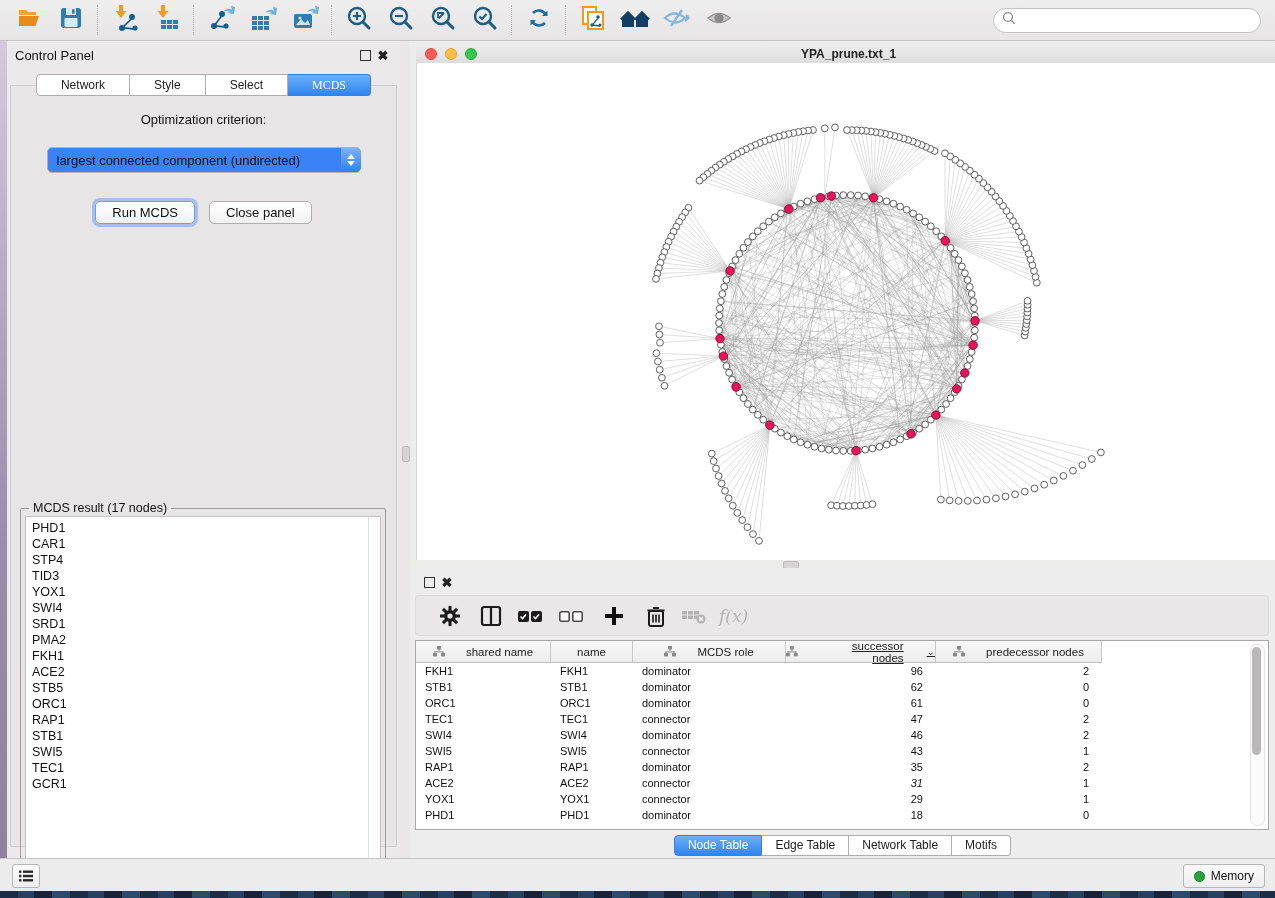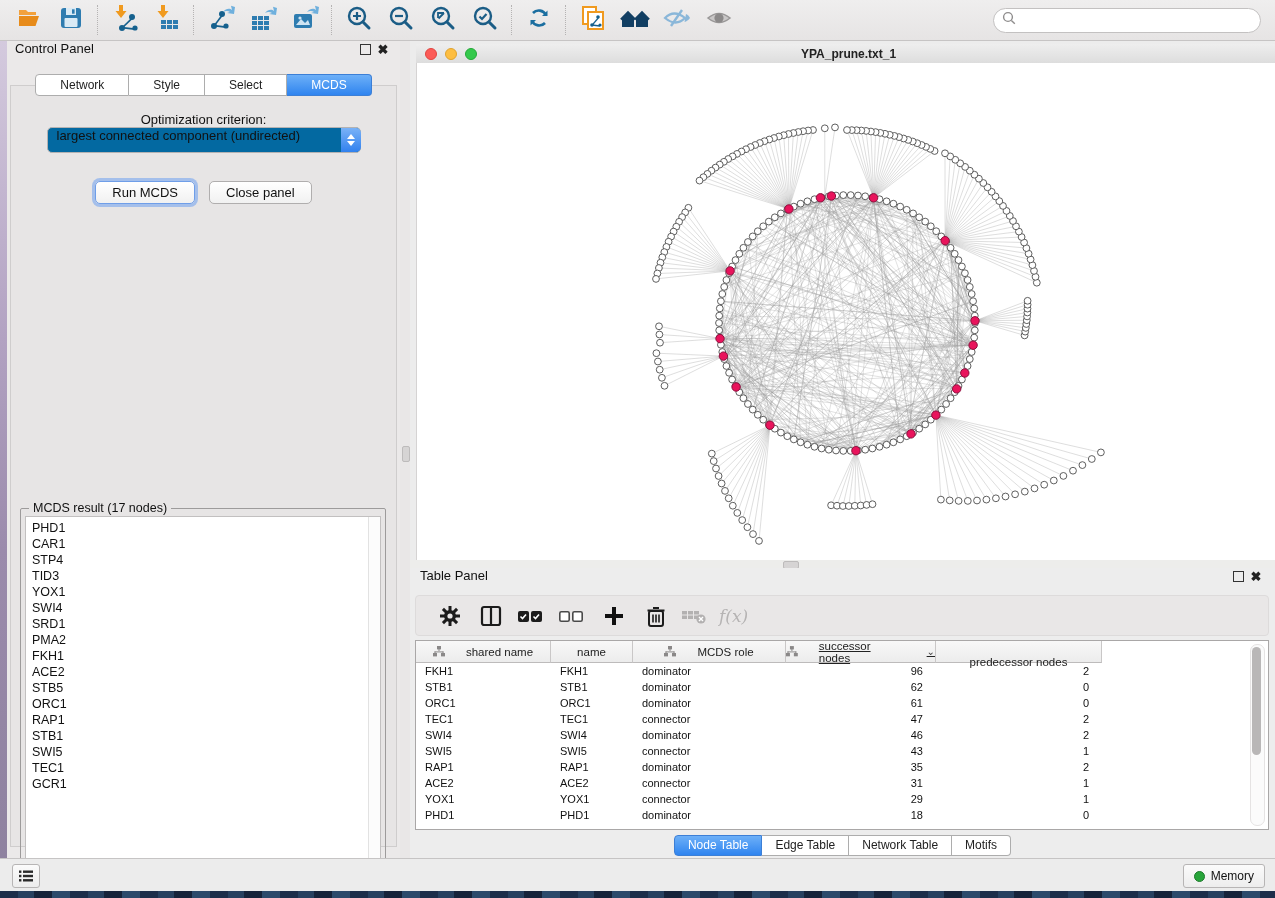--- a/index.html
+++ b/index.html
@@ -14,33 +14,33 @@
   .searchbox{width:268px;height:25px;border:1px solid #c3c1c1;border-radius:13px;background:#fff;display:flex;align-items:center;padding:0 8px;box-sizing:border-box;}
   .searchbox input{border:none;outline:none;flex:1;font-size:12px;background:transparent;margin-left:6px;}
 
   
   .wp-left{position:absolute;left:0;top:41px;width:7px;height:849px;background:linear-gradient(#cfc5da,#a röd 0) ;background:linear-gradient(#d2c8dd,#a röd);}
   .wp-left{background:linear-gradient(#d4cade 0%,#b2a2c2 35%,#9b8bac 60%,#8d819e 100%);}
   .wp-bottom{position:absolute;left:0;top:890px;width:1275px;height:8px;background:repeating-linear-gradient(90deg,#1d2e4a 0 18px,#27405f 18px 34px,#16233a 34px 52px,#2c4a6b 52px 70px);}
 
   
   .cpanel{position:absolute;left:7px;top:41px;width:393px;height:817px;background:#ebe9e9;}
-  .panel-head{height:28px;display:flex;font-size:13px;color:#111;padding:0 8px;}
+  .panel-head{height:28px;display:flex;align-items:center;font-size:13px;color:#111;padding:0 8px;}
   .panel-head .ttl{flex:1;}
   .wbtn{width:18px;height:16px;display:flex;align-items:center;justify-content:center;font-size:12px;color:#222;}
   .float-sq{width:9px;height:9px;border:1.4px solid #333;display:inline-block;}
   .close-x{font-weight:bold;font-size:13px;line-height:1;}
   .ctabs{position:absolute;left:0;top:33px;width:100%;display:flex;justify-content:center;z-index:3;}
   .ctab{height:20px;line-height:20px;padding:0 24px;font-size:12px;background:#fff;border:1px solid #adadad;border-left:none;color:#222;cursor:default;}
   .ctab:first-child{border-left:1px solid #adadad;border-radius:4px 0 0 4px;}
   .ctab:last-child{border-radius:0 4px 4px 0;}
-  .ctab.active{background:linear-gradient(#6db0f8,#2f84ef);border-color:#3c7fd6;color:#fff;}
+  .ctab.active{background:linear-gradient(#6db0f8,#2f84ef);border-color:#3c7fd6;color:#fff;font-family:Liberation Serif, serif;}
   .ccontent{position:absolute;left:3px;top:44px;width:385px;height:760px;background:#e7e5e5;border:1px solid #cfcdcd;}
   .optlabel{margin-top:26px;text-align:center;font-size:13px;color:#111;}
-  .combo{margin:0 auto 0 auto;width:312px;height:24px;background:#0369a1;border:1px solid #b4b2b2;border-radius:5px;display:flex;align-items:flex-start;position:relative;}
+  .combo{margin:20px auto 0 auto;width:312px;height:24px;background:#3b82f6;border:1px solid #b4b2b2;border-radius:5px;display:flex;align-items:center;position:relative;}
   .combo .val{flex:1;font-size:13px;padding-left:9px;color:#111;white-space:nowrap;overflow:hidden;}
   .combo .stepper{width:20px;height:24px;margin-right:-1px;border-radius:0 5px 5px 0;background:linear-gradient(#7ab2f7,#3181ee);display:flex;flex-direction:column;align-items:center;justify-content:center;gap:2px;}
   .arr-up{width:0;height:0;border-left:4px solid transparent;border-right:4px solid transparent;border-bottom:5px solid #fff;}
   .arr-dn{width:0;height:0;border-left:4px solid transparent;border-right:4px solid transparent;border-top:5px solid #fff;}
   .btnrow{margin-top:28px;display:flex;justify-content:center;gap:14px;}
   .pbtn{height:23px;padding:0 16px;font-size:13px;color:#111;background:linear-gradient(#ffffff,#f1f1f1);border:1px solid #b0aeae;border-radius:5px;}
   .pbtn.focus{box-shadow:0 0 0 3px rgba(110,160,240,.55);border-color:#6f9ee8;}
   .groupbox{position:absolute;left:9px;top:422px;width:364px;height:368px;border:1px solid #9d9b9b;border-radius:2px;}
   .gb-legend{position:absolute;left:8px;top:-8px;background:#e7e5e5;padding:0 4px;font-size:12.5px;color:#111;}
   .mcdslist{position:absolute;left:4px;top:7px;right:4px;bottom:4px;background:#fff;border:1px solid #c2c0c0;overflow:hidden;}
@@ -64,21 +64,21 @@
   .l-grn{background:#34c94c;border:1px solid #23a938;box-sizing:border-box;}
   .net-title .ttl{position:absolute;left:0;right:0;text-align:center;font-size:12px;font-weight:600;color:#222;}
   .net-canvas{position:absolute;left:0;top:22px;width:865px;height:497px;background:#fff;border-left:1px solid #d5d3d3;box-sizing:border-box;}
 
   
   .tpanel{position:absolute;left:410px;top:568px;width:865px;height:290px;background:#ededed;}
   .tp-toolbar{position:absolute;left:5px;top:27px;width:854px;height:41px;background:#e9e7e7;border:1px solid #dddbdb;border-radius:4px;display:flex;align-items:center;padding-left:8px;box-sizing:border-box;gap:4px;}
   .tpi{width:37px;height:32px;display:flex;align-items:center;justify-content:flex-end;}
   .ttable{position:absolute;left:5px;top:72px;width:854px;height:190px;background:#fff;border:1px solid #a9a7a7;box-sizing:border-box;overflow:hidden;}
   .thead{position:absolute;left:0;top:0;height:22px;display:flex;}
-  .thcell{height:22px;box-sizing:border-box;background:linear-gradient(#f8f8f8,#ececec);border-right:1px solid #c9c7c7;border-bottom:1px solid #bdbbbb;display:flex;align-items:center;justify-content:center;gap:21px;font-size:11.5px;color:#222;}
+  .thcell{height:22px;box-sizing:border-box;background:linear-gradient(#f8f8f8,#ececec);border-right:1px solid #c9c7c7;border-bottom:1px solid #bdbbbb;display:flex;align-items:center;justify-content:center;gap:21px;font-size:11.5px;color:#222;text-align:right;}
   .sortchev{font-size:10px;color:#444;margin-left:2px;}
   .tbody{position:absolute;left:0;top:22px;right:0;bottom:0;}
   .trow{display:flex;height:16px;}
   .tcell{box-sizing:border-box;font-size:11px;line-height:16px;color:#111;padding:0 13px 0 9px;white-space:nowrap;overflow:hidden;}
   .tcell.num{text-align:right;}
   .tsbar{position:absolute;top:3px;right:3px;bottom:3px;width:13px;background:#fbfbfb;border:1px solid #e5e3e3;border-radius:7px;}
   .tsthumb{position:absolute;top:2px;left:1px;width:9px;height:108px;background:#b9b7b7;border-radius:5px;}
   .ttabs{position:absolute;left:0;right:0;top:267px;display:flex;justify-content:center;}
   .ttab{height:19px;line-height:19px;padding:0 13px;font-size:12px;background:#fff;border:1px solid #adadad;border-left:none;color:#222;}
   .ttab:first-child{border-left:1px solid #adadad;border-radius:4px 0 0 4px;}
@@ -1241,21 +1241,20 @@
         </svg>
     </div>
   </div>
 
   <div class="hdiv">
       <div class="hgrip"></div>
     </div>
 
   <div class="tpanel">
     <div class="panel-head" style="padding:0 10px;">
-      <span class="ttl">Table Panel</span>
       <span class="wbtn">
           <span class="float-sq"></span>
         </span>
       <span class="wbtn">
           <span class="close-x">✖</span>
         </span>
     </div>
 
     <div class="tp-toolbar">
       <span class="tpi">
@@ -1362,21 +1361,21 @@
                 <rect x="0" y="7" width="4" height="3.4"></rect>
                 <rect x="8" y="7" width="4" height="3.4"></rect>
                 <path d="M5.5 3h1v2h-1z"></path>
                 <path d="M1.5 5.4h9v1h-9z"></path>
                 <path d="M1.5 5.4h1v2h-1zM9.5 5.4h1v2h-1z"></path>
               </g>
             </svg>
             <span>successor nodes</span>
             <span class="sortchev">⌄</span>
           </div>
-          <div class="thcell" style="width: 166px; flex-direction: column;">
+          <div class="thcell" style="width: 166px;">
             <svg width="12" height="11" viewBox="0 0 12 11">
               <g fill="#8a8888">
                 <rect x="4" y="0" width="4" height="3.4"></rect>
                 <rect x="0" y="7" width="4" height="3.4"></rect>
                 <rect x="8" y="7" width="4" height="3.4"></rect>
                 <path d="M5.5 3h1v2h-1z"></path>
                 <path d="M1.5 5.4h9v1h-9z"></path>
                 <path d="M1.5 5.4h1v2h-1zM9.5 5.4h1v2h-1z"></path>
               </g>
             </svg>
@@ -1430,21 +1429,21 @@
             <div class="tcell" style="width: 135px;">RAP1</div>
             <div class="tcell" style="width: 82px;">RAP1</div>
             <div class="tcell" style="width: 153px;">dominator</div>
             <div class="tcell num" style="width: 150px;">35</div>
             <div class="tcell num" style="width: 166px;">2</div>
           </div>
           <div class="trow">
             <div class="tcell" style="width: 135px;">ACE2</div>
             <div class="tcell" style="width: 82px;">ACE2</div>
             <div class="tcell" style="width: 153px;">connector</div>
-            <div class="tcell num" style="width: 150px;">31</div>
+            <div class="tcell num" style="width: 150px; font-style: italic;">31</div>
             <div class="tcell num" style="width: 166px;">1</div>
           </div>
           <div class="trow">
             <div class="tcell" style="width: 135px;">YOX1</div>
             <div class="tcell" style="width: 82px;">YOX1</div>
             <div class="tcell" style="width: 153px;">connector</div>
             <div class="tcell num" style="width: 150px;">29</div>
             <div class="tcell num" style="width: 166px;">1</div>
           </div>
           <div class="trow">

